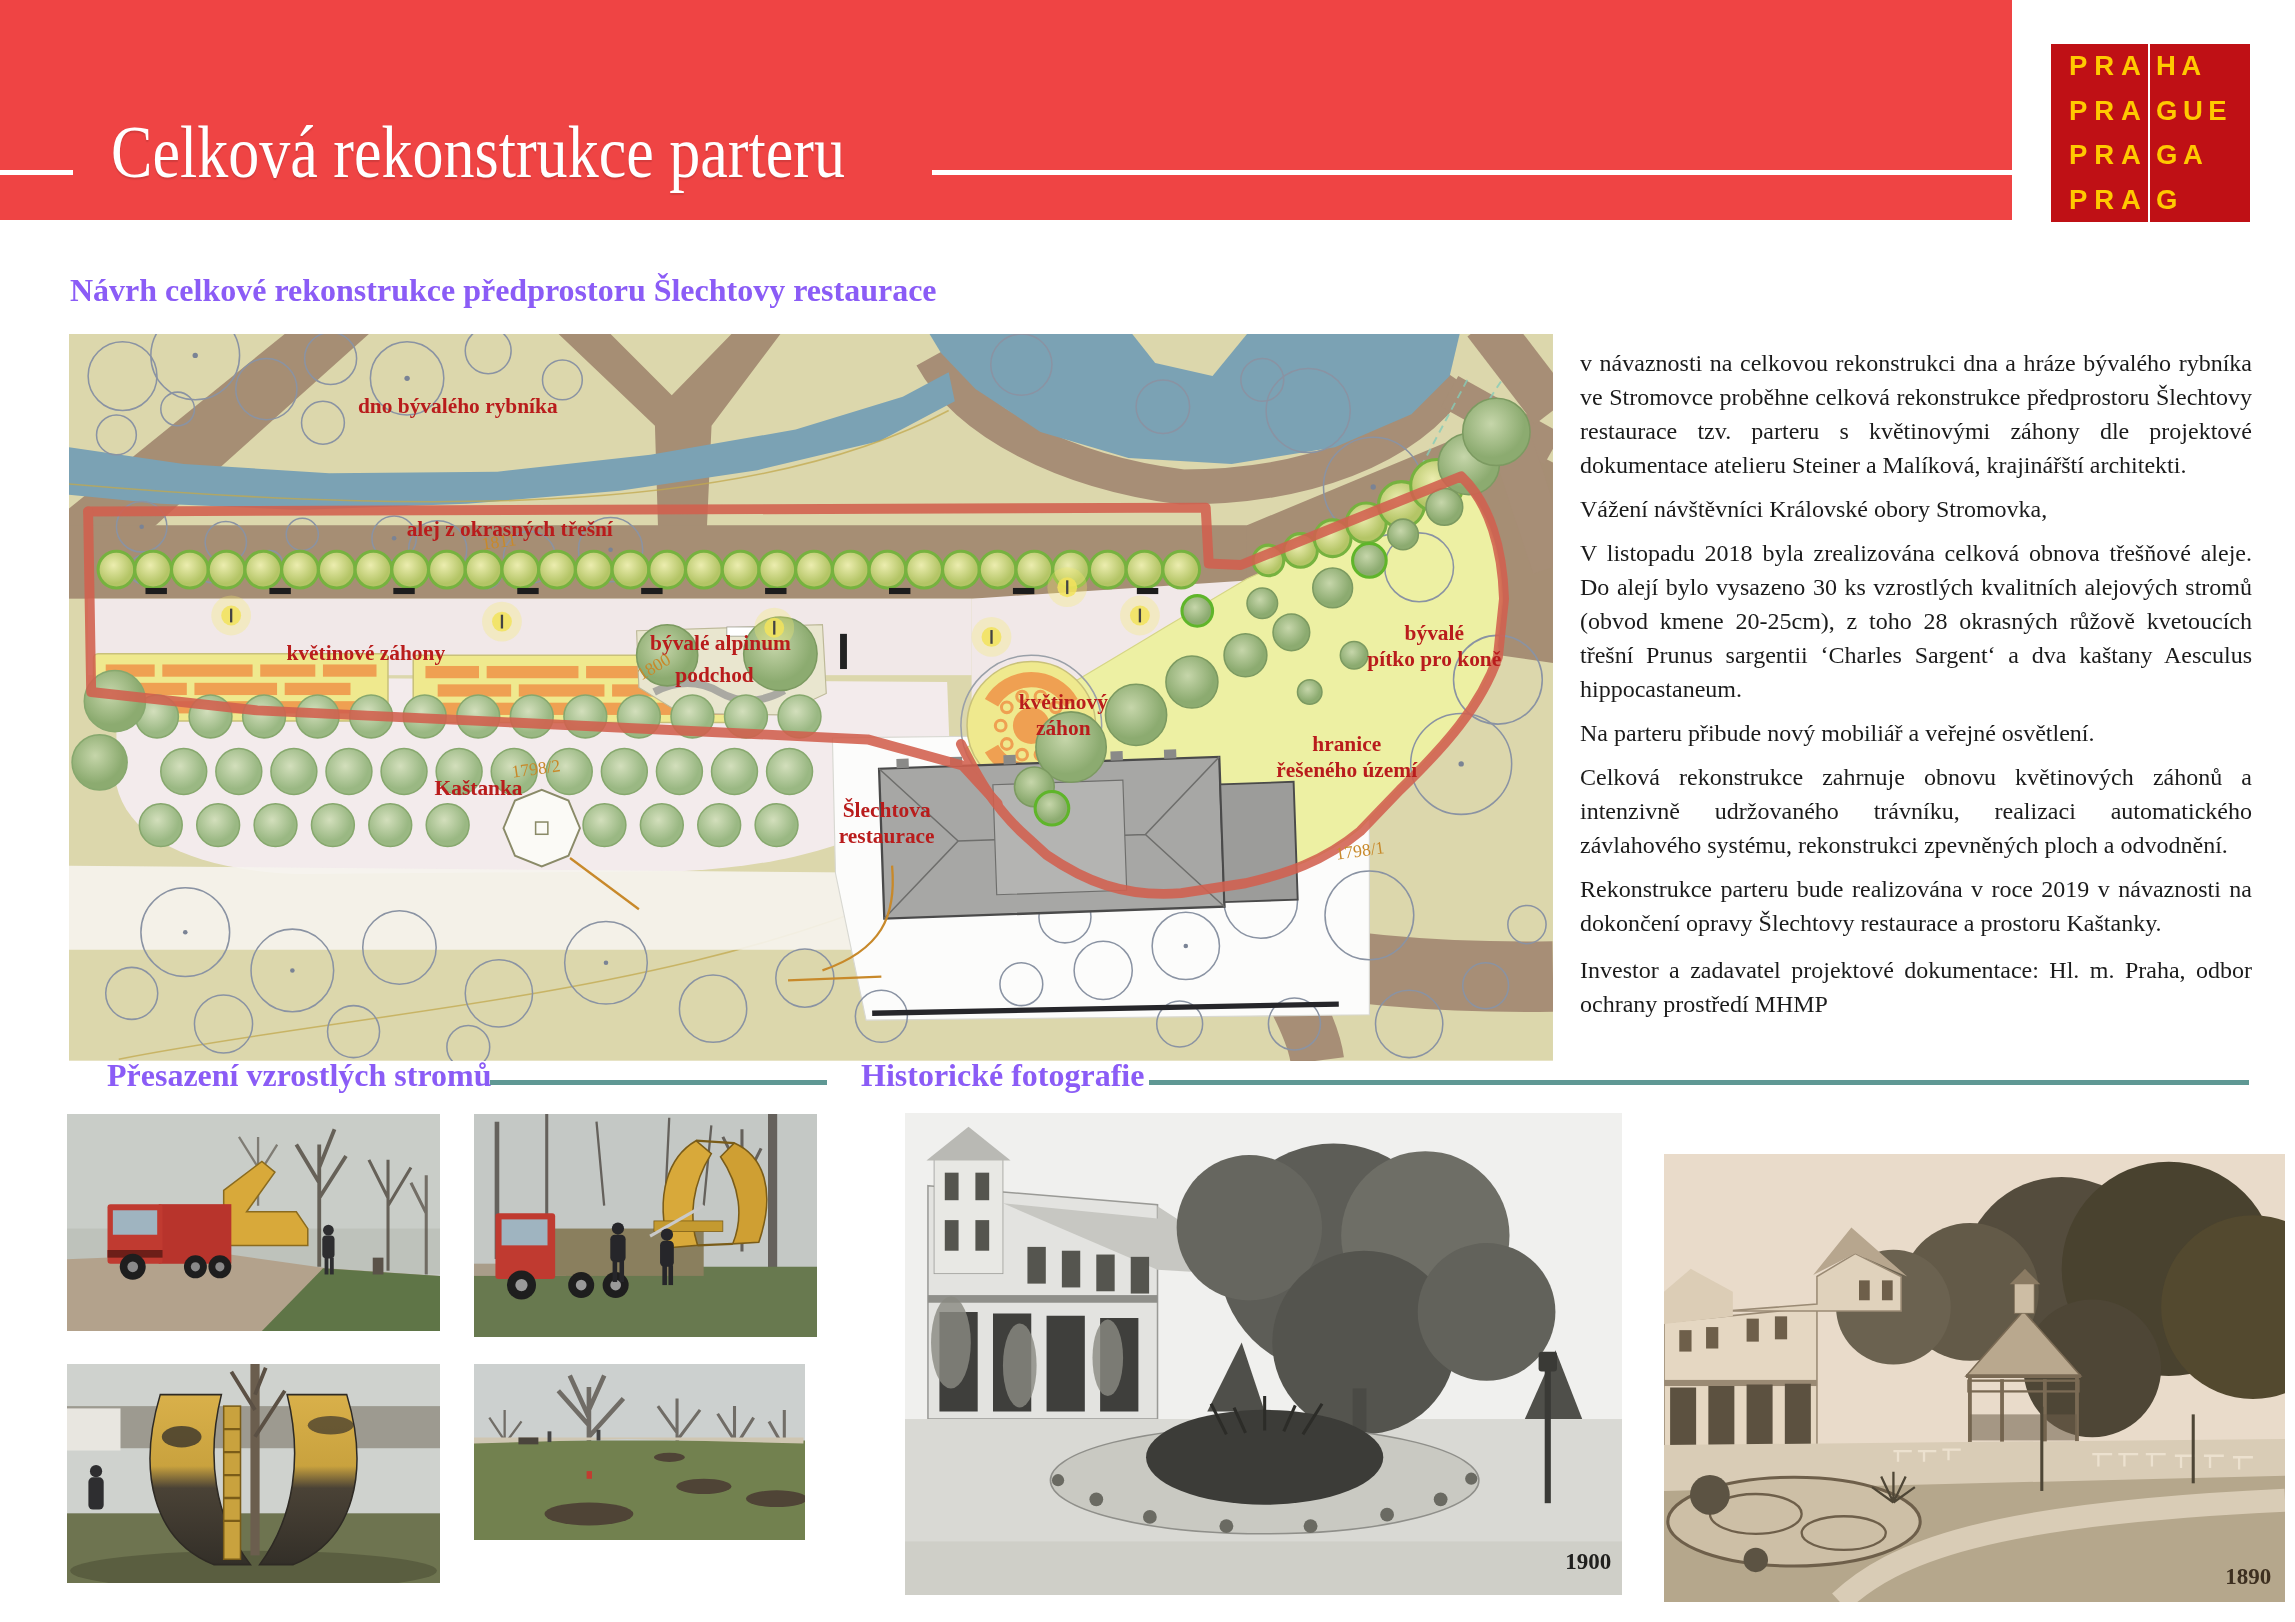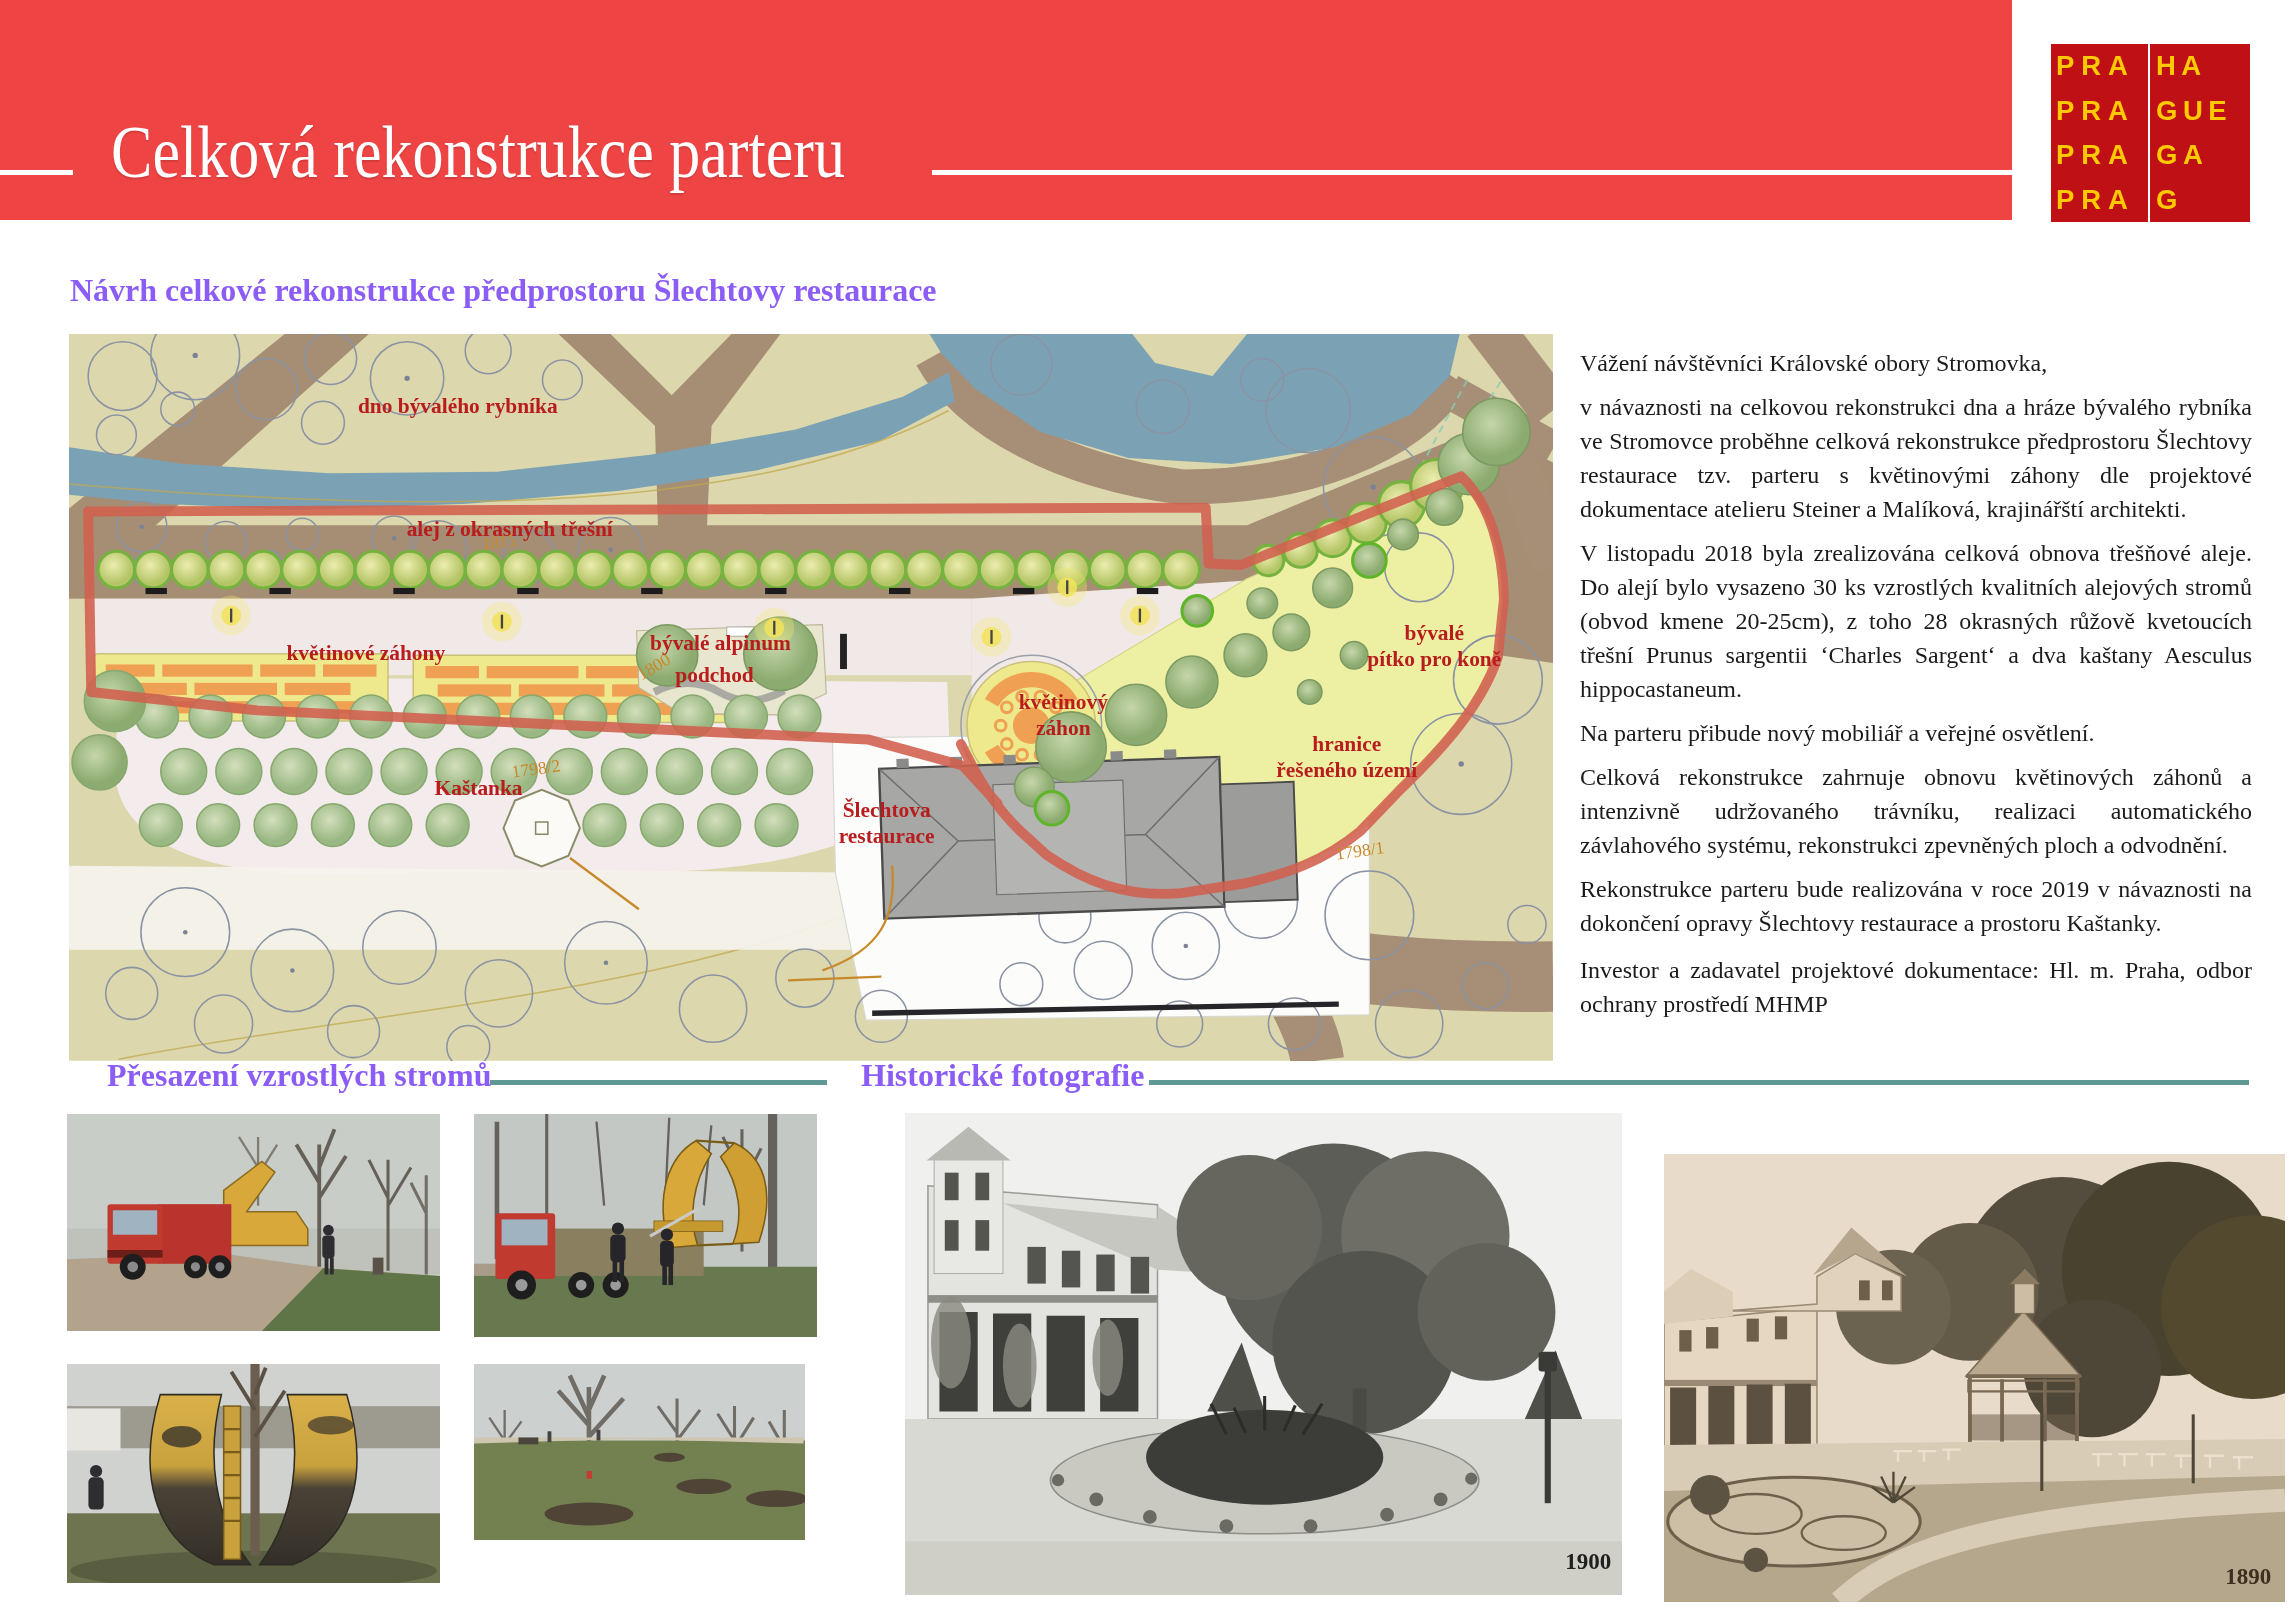--- a/index.html
+++ b/index.html
@@ -10,21 +10,21 @@
   .teal-band{position:absolute;left:0;top:0;width:2012px;height:220px;background:#ef4444;}
   .page-title{position:absolute;left:111px;top:115px;margin:0;font-size:73px;line-height:1.05;
               font-weight:400;color:#ffffff;white-space:nowrap;transform:scaleX(.85);transform-origin:left top;
               text-shadow:0 1.5px 1.5px rgba(0,0,0,.12);}
   .hrule{position:absolute;background:#ffffff;height:5.4px;}
   .hrule-left{left:0;top:170px;width:73px;}
   .hrule-right{left:932px;top:170px;width:1080px;}
   .logo{position:absolute;left:2051px;top:44px;width:199px;height:178px;background:#bf1015;
         display:grid;grid-template-columns:97px 102px;grid-template-rows:repeat(4,1fr);}
   .logo .cell{display:flex;align-items:center;font-family:"Liberation Sans","DejaVu Sans",sans-serif;
-        font-weight:700;font-size:27.5px;letter-spacing:6.9px;color:#ffc900;padding-left:5px;}
+        font-weight:700;font-size:27.5px;letter-spacing:6.9px;color:#ffc900;padding-left:18px;}
   .logo .cell.right{border-left:2.3px solid #ffffff;padding-left:6.1px;letter-spacing:5.4px;}
 
   
   .sec-heading{position:absolute;margin:0;font-weight:700;color:#8b5cf6;font-size:32px;white-space:nowrap;}
   #plan-heading{left:70px;top:272px;}
   #transplant-heading{left:67px;top:1057px;margin-left:40px;}
   #history-heading{left:861px;top:1057px;}
   .teal-rule{position:absolute;top:1080px;height:4.6px;background:#5f9894;}
   #rule-transplant{left:490px;width:337px;}
   #rule-history{left:1149px;width:1100px;}
@@ -465,22 +465,22 @@
       <div>hranice</div>
       <div>řešeného území</div>
     </div>
     <div class="parcel" style="left:29.0%;top:28.6%;transform:translate(-50%,-50%) rotate(-8deg)">1811</div>
     <div class="parcel" style="left:39.4%;top:45.8%;transform:translate(-50%,-50%) rotate(-30deg)">1800</div>
     <div class="parcel" style="left:31.5%;top:59.9%;transform:translate(-50%,-50%) rotate(-8deg)">1798/2</div>
     <div class="parcel" style="left:87.0%;top:71.1%;transform:translate(-50%,-50%) rotate(-8deg)">1798/1</div>
   </div>
 
   <div class="article">
+    <p>v návaznosti na celkovou rekonstrukci dna a hráze bývalého rybníka ve Stromovce proběhne celková rekonstrukce předprostoru Šlechtovy restaurace tzv. parteru s květinovými záhony dle projektové dokumentace atelieru Steiner a Malíková, krajinářští architekti.</p>
     <p>Vážení návštěvníci Královské obory Stromovka,</p>
-    <p>v návaznosti na celkovou rekonstrukci dna a hráze bývalého rybníka ve Stromovce proběhne celková rekonstrukce předprostoru Šlechtovy restaurace tzv. parteru s květinovými záhony dle projektové dokumentace atelieru Steiner a Malíková, krajinářští architekti.</p>
     <p>V listopadu 2018 byla zrealizována celková obnova třešňové aleje. Do alejí bylo vysazeno 30 ks vzrostlých kvalitních alejových stromů (obvod kmene 20-25cm), z toho 28 okrasných růžově kvetoucích třešní Prunus sargentii ‘Charles Sargent‘ a dva kaštany Aesculus hippocastaneum.</p>
     <p>Na parteru přibude nový mobiliář a veřejné osvětlení.</p>
     <p>Celková rekonstrukce zahrnuje obnovu květinových záhonů a intenzivně udržovaného trávníku, realizaci automatického závlahového systému, rekonstrukci zpevněných ploch a odvodnění.</p>
     <p>Rekonstrukce parteru bude realizována v roce 2019 v návaznosti na dokončení opravy Šlechtovy restaurace a prostoru Kaštanky.</p>
     <p style="margin-top:13px">Investor a zadavatel projektové dokumentace: Hl. m. Praha, odbor ochrany prostředí MHMP</p>
   </div>
 
   <h2 class="sec-heading" id="transplant-heading">Přesazení vzrostlých stromů</h2>
   <div class="teal-rule" id="rule-transplant"></div>
   <h2 class="sec-heading" id="history-heading">Historické fotografie</h2>

